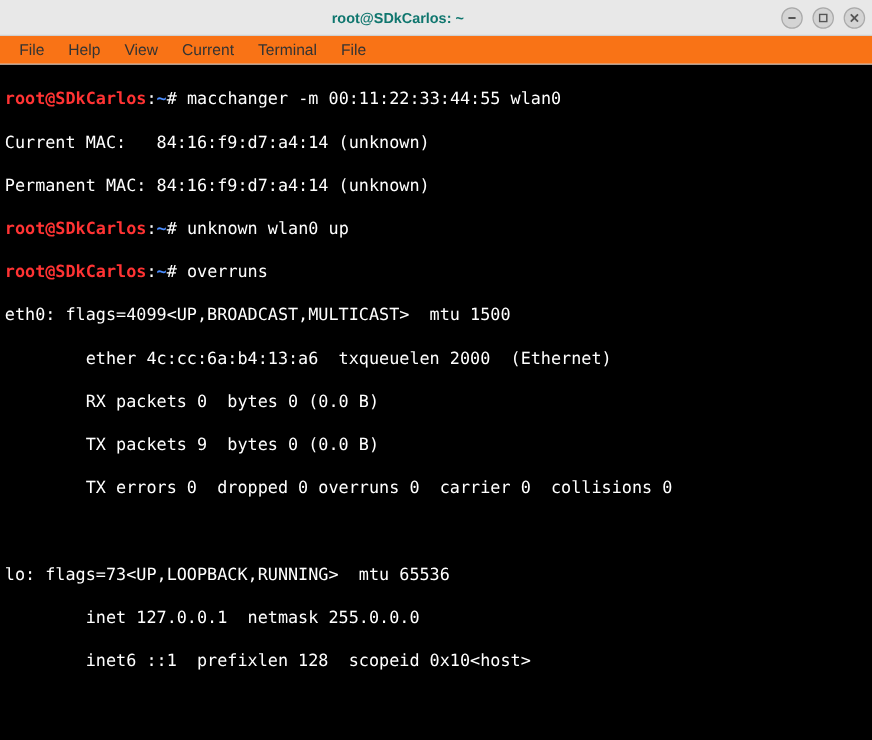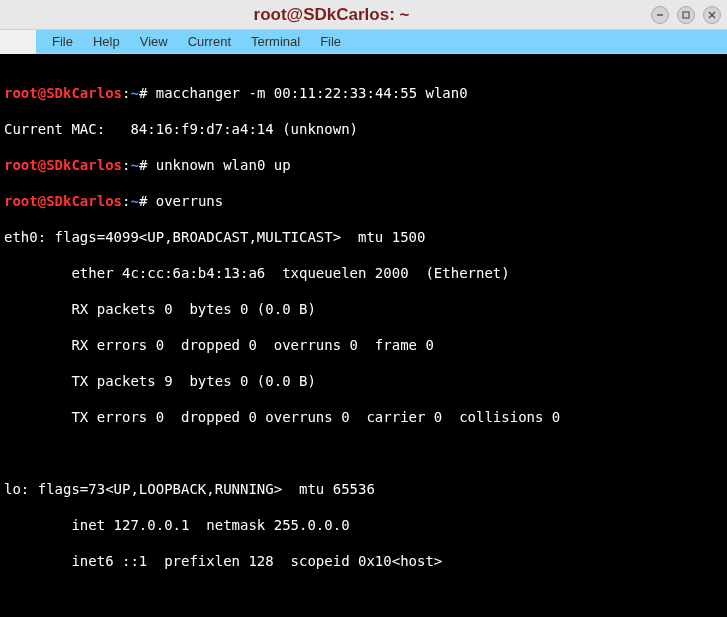--- a/index.html
+++ b/index.html
@@ -15,57 +15,56 @@
       background: #e8e8e8;
       display: flex;
       align-items: center;
       justify-content: space-between;
       padding: 0 6px 0 12px;
       border-bottom: 1px solid #d0d0d0;
     }
     .title {
       flex: 1;
       text-align: center;
-      font-size: 17px;
+      font-size: 12px;
       font-weight: bold;
-      color: #7f1d1d;
+      color: #0f766e;
     }
     .window-buttons { display: flex; gap: 8px; }
     .wbtn {
       width: 18px;
       height: 18px;
       border-radius: 50%;
       background: #d4d4d4;
       border: 1px solid #aaa;
       display: flex;
       align-items: center;
       justify-content: center;
       font-size: 10px;
       cursor: pointer;
       color: #555;
     }
     .menubar {
       height: 24px;
-      background: #7dd3fc;
+      background: #f97316;
       display: flex;
       align-items: center;
       padding: 0 6px;
       font-size: 13px;
       color: #333;
       border-bottom: 1px solid #d0d0d0;
-      margin-left: 36px;
     }
     .menu-item { padding: 2px 10px; cursor: pointer; }
     .terminal {
       background: #000;
       color: #fff;
       font-family: "DejaVu Sans Mono","Menlo","Consolas",monospace;
       font-size: 14px;
       line-height: 18px;
-      padding: 12px 4px 4px 4px;
+      padding: 2px 4px 4px 4px;
       height: calc(100% - 54px);
       white-space: pre;
       overflow: hidden;
     }
     .prompt-user { color: #ff3333; font-weight: bold; }
     .prompt-path { color: #4a8dff; font-weight: bold; }
   </style>
 </head>
 <body>
 
@@ -97,26 +96,26 @@
   <div class="menu-item">Help</div>
   <div class="menu-item">View</div>
   <div class="menu-item">Current</div>
   <div class="menu-item">Terminal</div>
   <div class="menu-item">File</div>
 </div>
 
 <div class="terminal">
 <div><span class="prompt-user">root@SDkCarlos</span><span>:</span><span class="prompt-path">~</span><span>#</span> <span>macchanger -m 00:11:22:33:44:55 wlan0</span></div>
 <div>Current MAC:   84:16:f9:d7:a4:14 (unknown)</div>
+<div>Permanent MAC: 84:16:f9:d7:a4:14 (unknown)</div>
 <div><span class="prompt-user">root@SDkCarlos</span><span>:</span><span class="prompt-path">~</span><span>#</span> <span>unknown wlan0 up</span></div>
 <div><span class="prompt-user">root@SDkCarlos</span><span>:</span><span class="prompt-path">~</span><span>#</span> <span>overruns</span></div>
 <div>eth0: flags=4099&lt;UP,BROADCAST,MULTICAST&gt;  mtu 1500</div>
 <div>        ether 4c:cc:6a:b4:13:a6  txqueuelen 2000  (Ethernet)</div>
 <div>        RX packets 0  bytes 0 (0.0 B)</div>
-<div>        RX errors 0  dropped 0  overruns 0  frame 0</div>
 <div>        TX packets 9  bytes 0 (0.0 B)</div>
 <div>        TX errors 0  dropped 0 overruns 0  carrier 0  collisions 0</div>
 <div>&nbsp;</div>
 <div>lo: flags=73&lt;UP,LOOPBACK,RUNNING&gt;  mtu 65536</div>
 <div>        inet 127.0.0.1  netmask 255.0.0.0</div>
 <div>        inet6 ::1  prefixlen 128  scopeid 0x10&lt;host&gt;</div>
 
 
 
 

